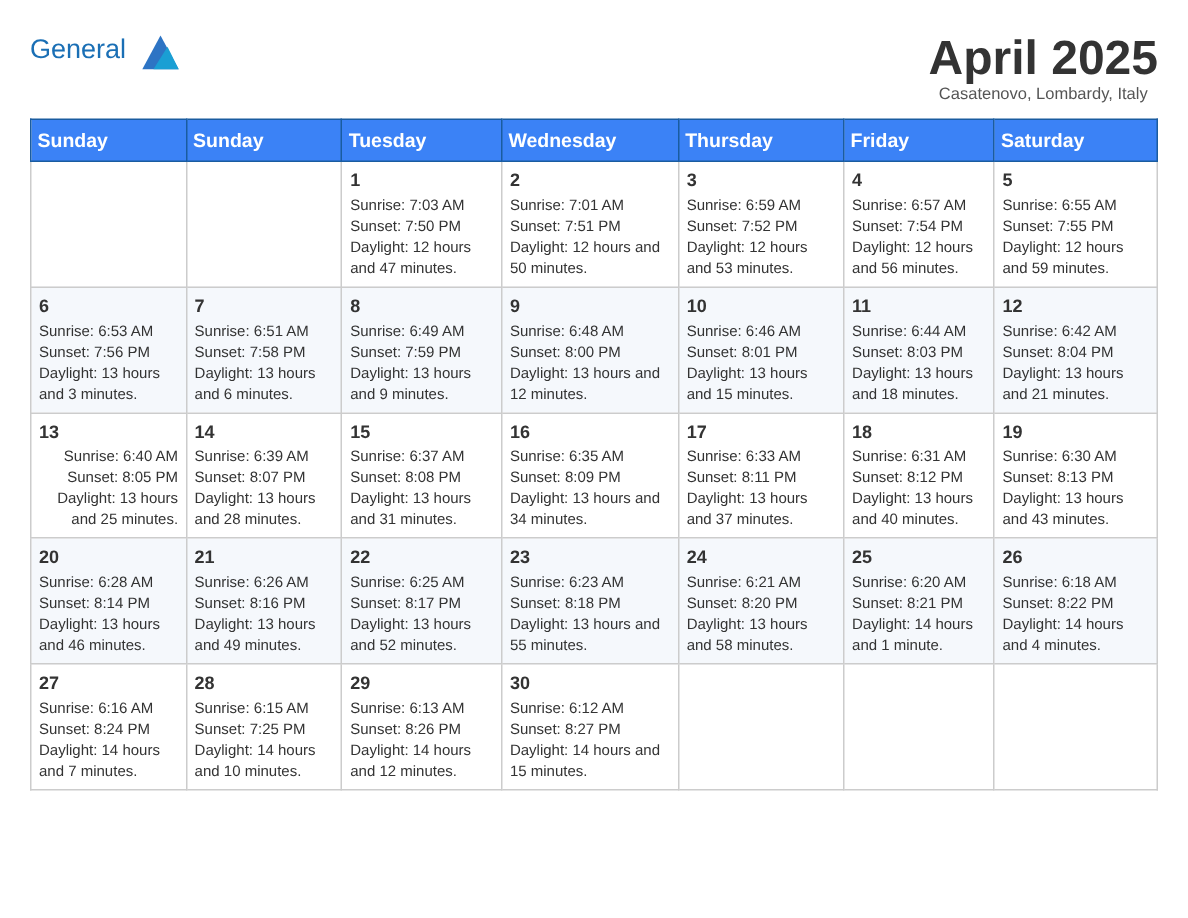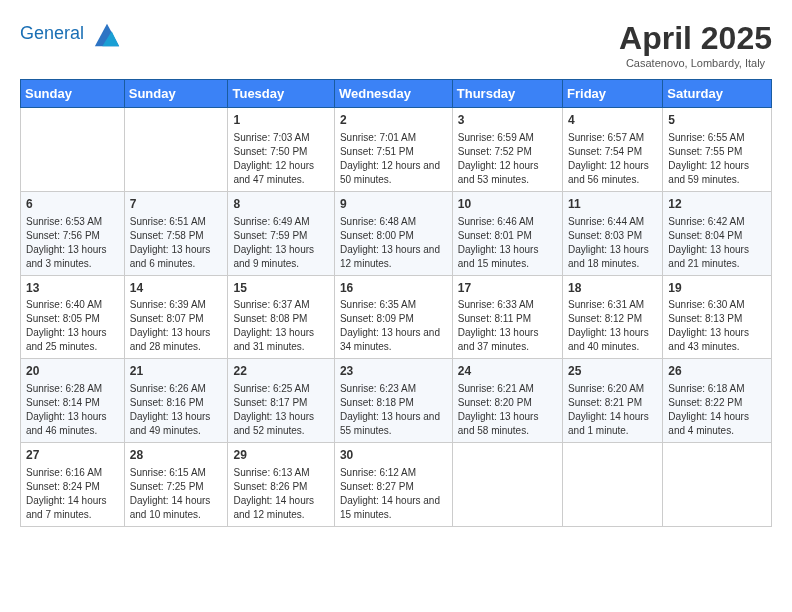--- a/index.html
+++ b/index.html
@@ -197,21 +197,21 @@
         <td>
           <span class="day-num">12</span>
           <div class="day-info" style="white-space: pre-wrap;">Sunrise: 6:42 AM
 Sunset: 8:04 PM
 Daylight: 13 hours and 21 minutes.</div>
         </td>
       </tr>
       <tr>
         <td>
           <span class="day-num">13</span>
-          <div class="day-info" style="white-space: pre-wrap;">Sunrise: 6:40 AM
+          <div class="day-info" style="white-space: pre-wrap; text-align: right;">Sunrise: 6:40 AM
 Sunset: 8:05 PM
 Daylight: 13 hours and 25 minutes.</div>
         </td>
         <td>
           <span class="day-num">14</span>
           <div class="day-info" style="white-space: pre-wrap;">Sunrise: 6:39 AM
 Sunset: 8:07 PM
 Daylight: 13 hours and 28 minutes.</div>
         </td>
         <td>

